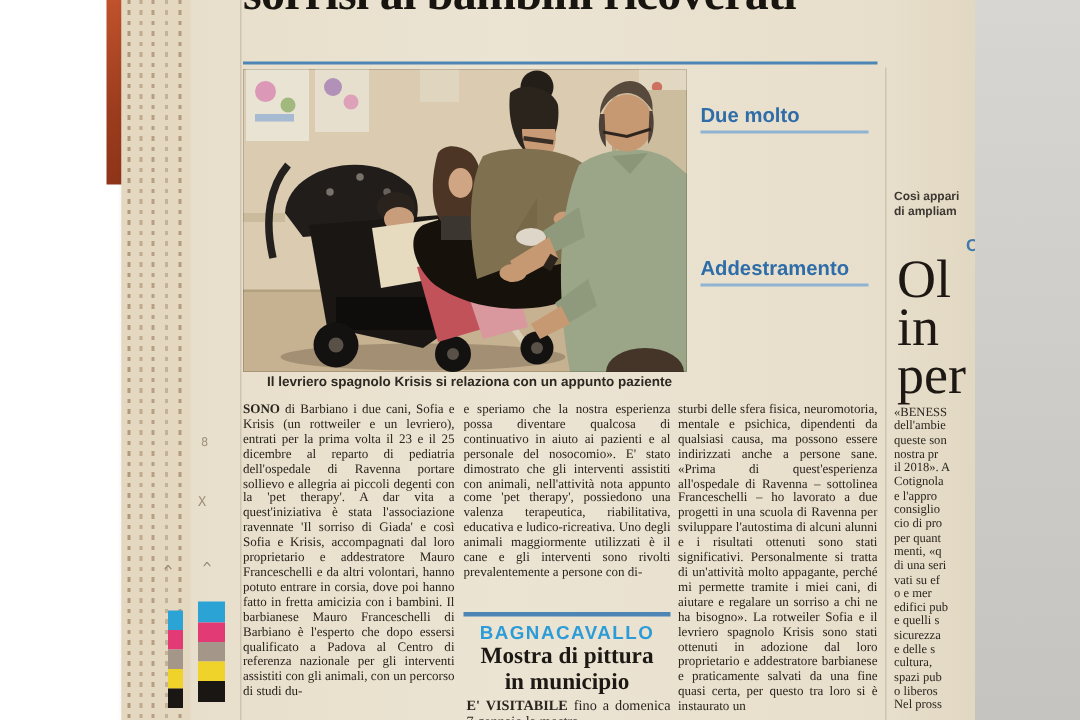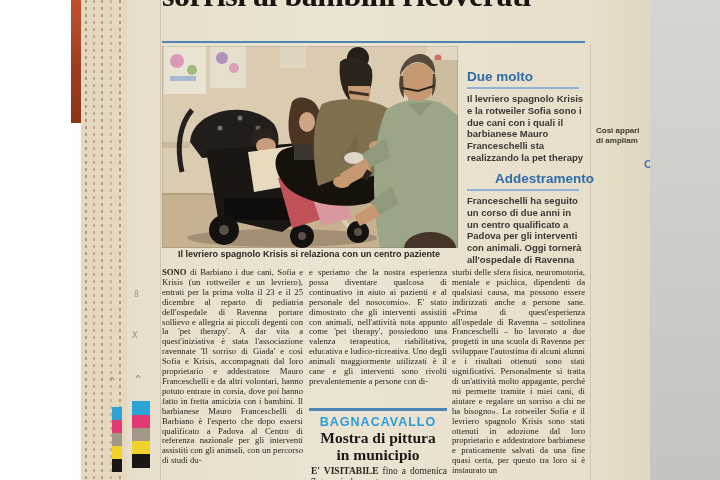--- a/index.html
+++ b/index.html
@@ -202,47 +202,70 @@
       <path d="M204,112 L178,128 L184,140 L210,126 Z" fill="#c69972"></path>
       <ellipse cx="180" cy="136" rx="9" ry="6" fill="#c69972"></ellipse>
       <rect x="202" y="124" width="6" height="10" fill="#2c241c" transform="rotate(30 205 129)"></rect>
       <path d="M230,140 L208,156 L216,170 L236,158 Z" fill="#8e9a7b"></path>
       <path d="M212,158 L192,170 L198,180 L218,170 Z" fill="#c69972"></path>
       <ellipse cx="268" cy="202" rx="26" ry="16" fill="#453528"></ellipse>
     </g>
     <rect width="296" height="202" fill="none" stroke="rgba(40,30,20,.25)"></rect>
   </svg>
 
-  <div class="abs caption">Il levriero spagnolo Krisis si relaziona con un centro paziente</div>
+  <div class="abs caption">Il levriero spagnolo Krisis si relaziona con un appunto paziente</div>
 
   <div class="abs bodycol col1">
     <span class="lead">SONO</span><span> di Barbiano i due cani, Sofia e Krisis (un rottweiler e un levriero), entrati per la prima volta il 23 e il 25 dicembre al reparto di pediatria dell'ospedale di Ravenna portare sollievo e allegria ai piccoli degenti con la 'pet therapy'. A dar vita a quest'iniziativa è stata l'associazione ravennate 'Il sorriso di Giada' e così Sofia e Krisis, accompagnati dal loro proprietario e addestratore Mauro Franceschelli e da altri volontari, hanno potuto entrare in corsia, dove poi hanno fatto in fretta amicizia con i bambini. Il barbianese Mauro Franceschelli di Barbiano è l'esperto che dopo essersi qualificato a Padova al Centro di referenza nazionale per gli interventi assistiti con gli animali, con un percorso di studi du-</span>
   </div>
   <div class="abs bodycol col2">e speriamo che la nostra esperienza possa diventare qualcosa di continuativo in aiuto ai pazienti e al personale del nosocomio». E' stato dimostrato che gli interventi assistiti con animali, nell'attività nota appunto come 'pet therapy', possiedono una valenza terapeutica, riabilitativa, educativa e ludico-ricreativa. Uno degli animali maggiormente utilizzati è il cane e gli interventi sono rivolti prevalentemente a persone con di-</div>
   <div class="abs bodycol col3">sturbi delle sfera fisica, neuromotoria, mentale e psichica, dipendenti da qualsiasi causa, ma possono essere indirizzati anche a persone sane. «Prima di quest'esperienza all'ospedale di Ravenna – sottolinea Franceschelli – ho lavorato a due progetti in una scuola di Ravenna per sviluppare l'autostima di alcuni alunni e i risultati ottenuti sono stati significativi. Personalmente si tratta di un'attività molto appagante, perché mi permette tramite i miei cani, di aiutare e regalare un sorriso a chi ne ha bisogno». La rotweiler Sofia e il levriero spagnolo Krisis sono stati ottenuti in adozione dal loro proprietario e addestratore barbianese e praticamente salvati da una fine quasi certa, per questo tra loro si è instaurato un</div>
 
 
   <div class="abs sans sb-title" style="left:467px;top:69px;">Due molto</div>
   <div class="abs sb-rule" style="left:467px;top:87px;"></div>
-  <div class="abs sans sb-body" style="left:467px;top:93px;">Il levriero spagnolo Krisis e la rotweiler Sofia sono i due cani con i quali il barbianese Mauro Franceschelli sta realizzando la pet therapy</div>
-
-  <div class="abs sans sb-title" style="left:495px;top:171px;">Addestramento</div>
+
+  <div class="abs sans sb-title" style="left:467px;top:171px;">Addestramento</div>
   <div class="abs sb-rule" style="left:467px;top:189px;"></div>
-  <div class="abs sans sb-body" style="left:467px;top:195px;">Franceschelli ha seguito un corso di due anni in un centro qualificato a Padova per gli interventi con animali. Oggi tornerà all'ospedale di Ravenna</div>
 
   <div class="abs bc-rule"></div>
   <div class="abs sans bc-kicker">BAGNACAVALLO</div>
   <div class="abs bc-title">Mostra di pittura
 in municipio</div>
   <div class="abs bc-body">
     <span class="lead">E' VISITABILE</span><span> fino a domenica 7 gennaio la mostra</span>
   </div>
 
   <div class="abs crease" style="left:590px;top:45px;height:435px;"></div>
 
   <div class="abs rc">
     <div class="abs sans rc-caption">Così appari
 di ampliam</div>
     <div class="abs sans rc-kicker">COTIGN</div>
+    <div class="abs rc-headline">Ol
+in
+per</div>
+    <div class="abs rc-body">«BENESS
+dell'ambie
+queste son
+nostra pr
+il 2018». A
+Cotignola
+e l'appro
+consiglio
+cio di pro
+per quant
+menti, «q
+di una seri
+vati su ef
+o e mer
+edifici pub
+e quelli s
+sicurezza
+e delle s
+cultura,
+spazi pub
+o liberos
+Nel pross</div>
   </div>
 
   <div class="abs gray-right"></div>
 </div>
 
 </body></html>

